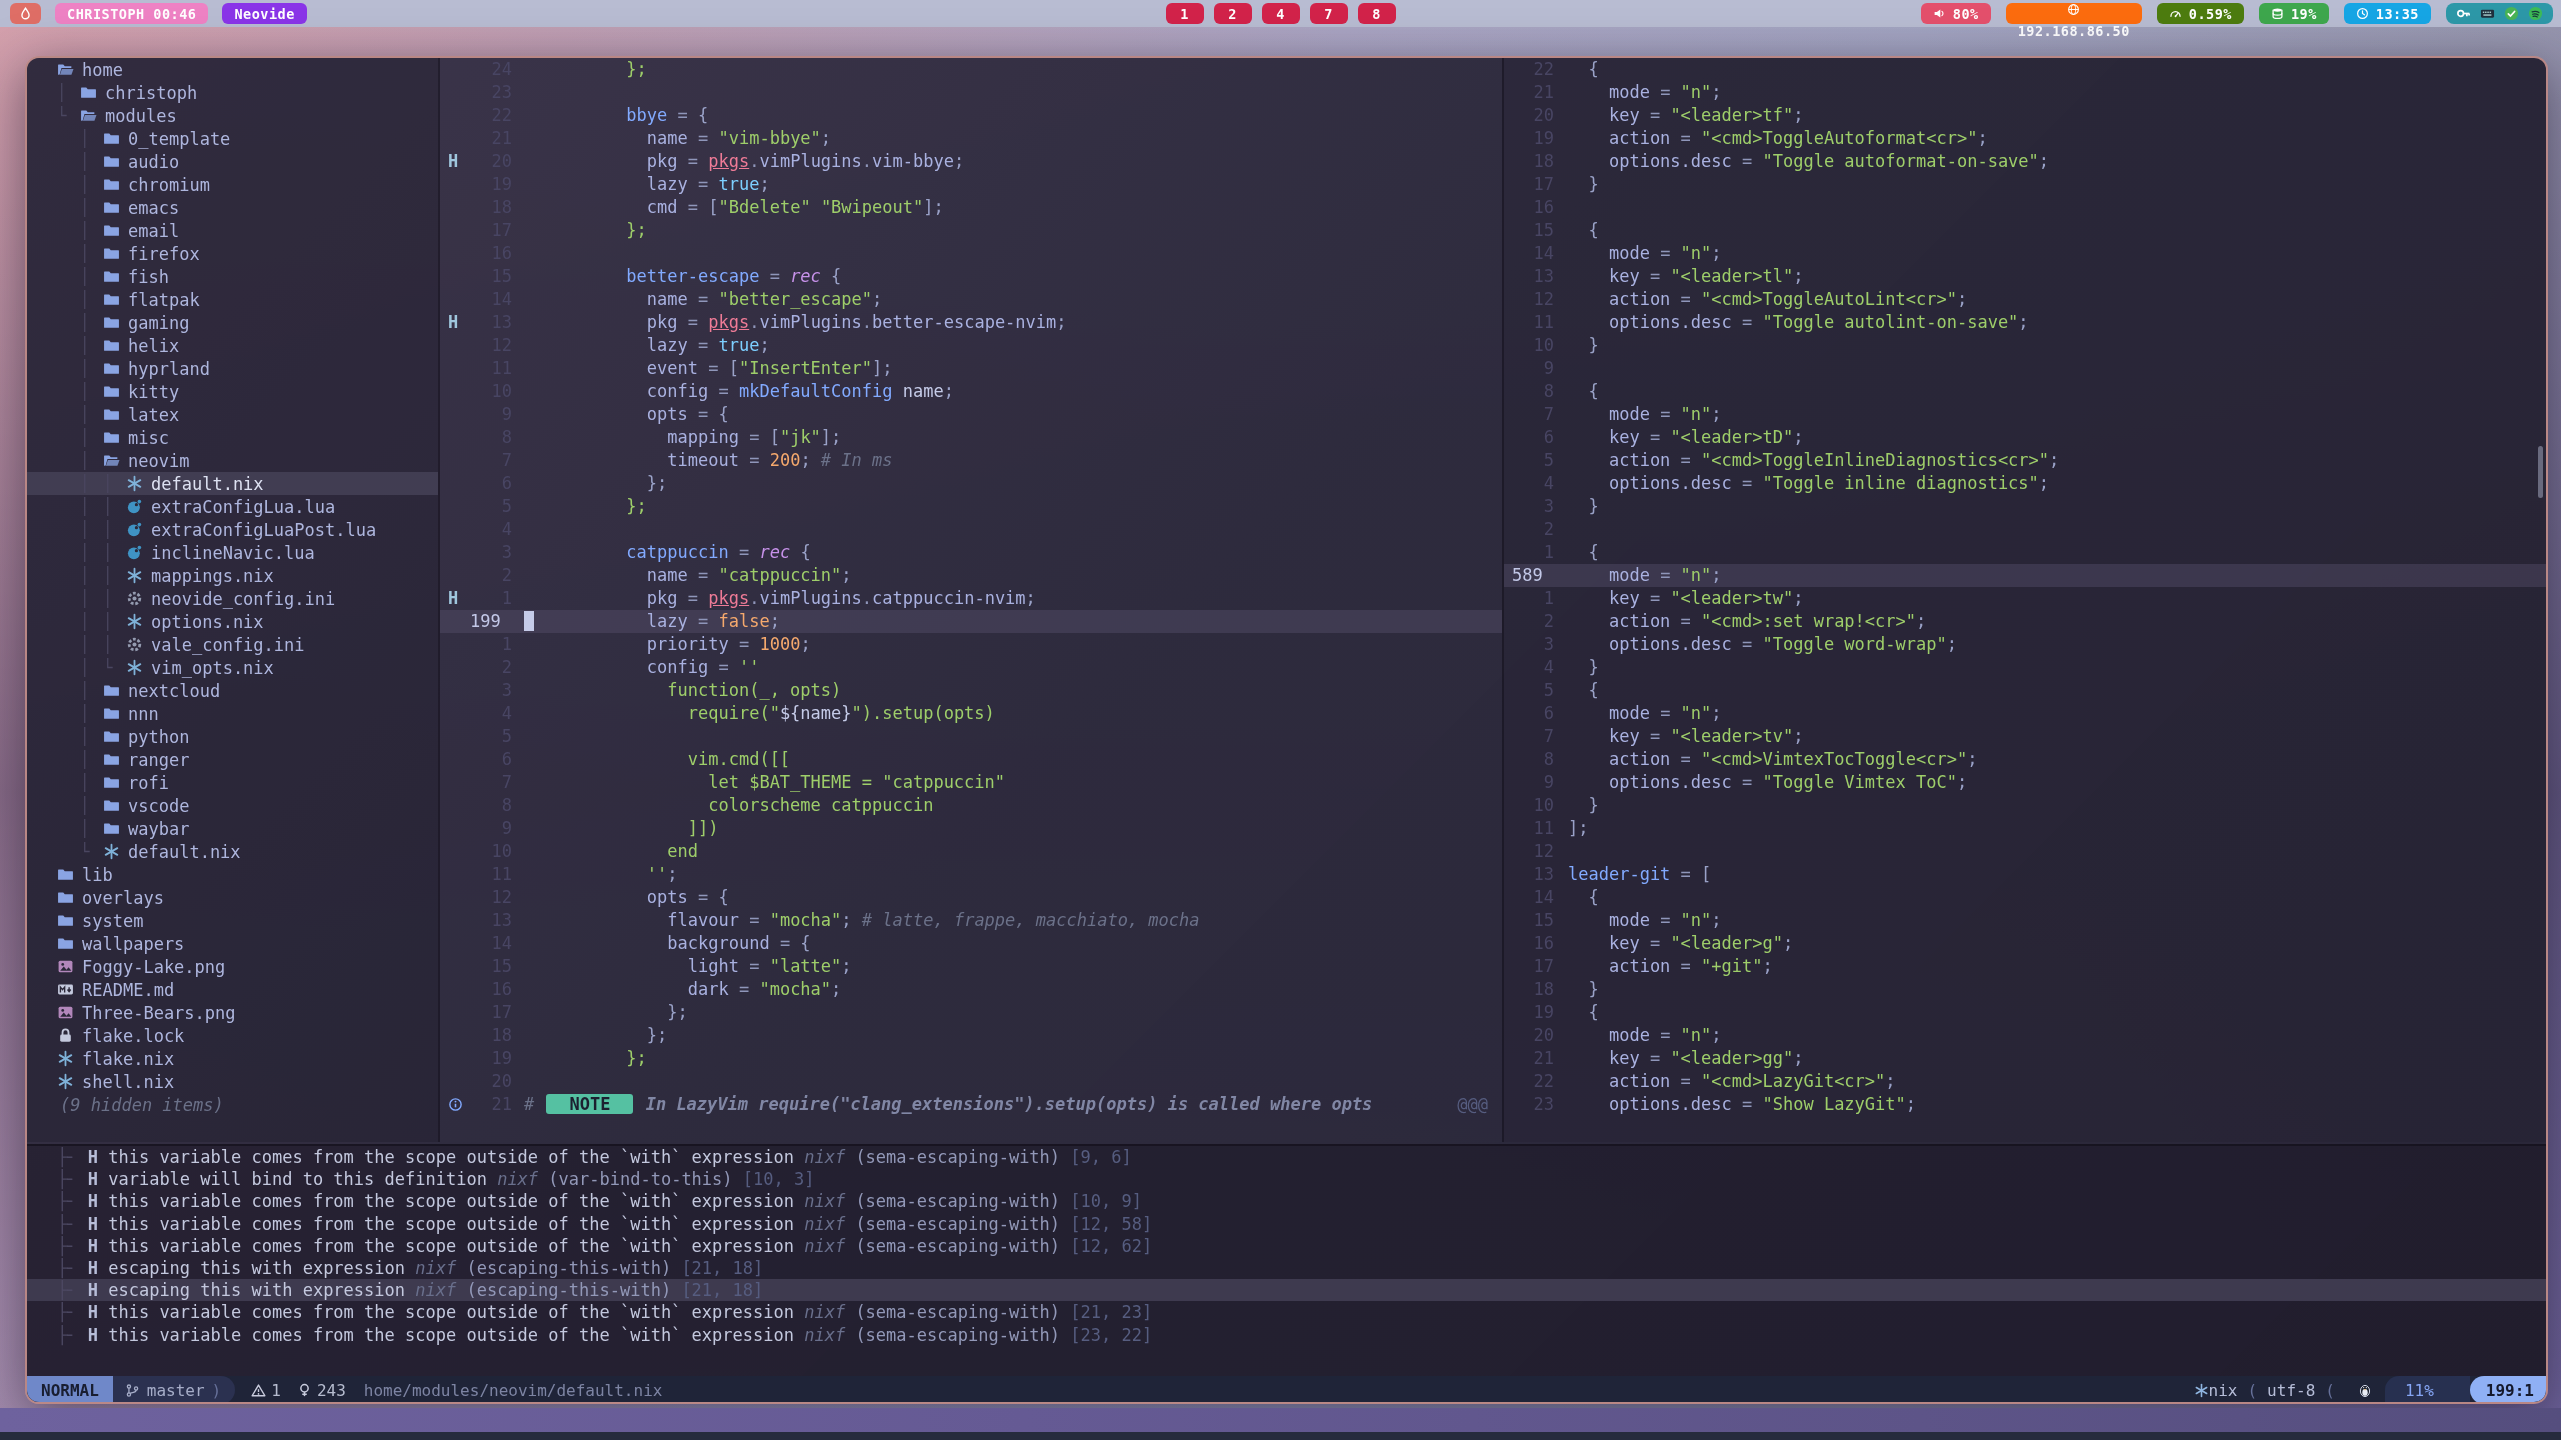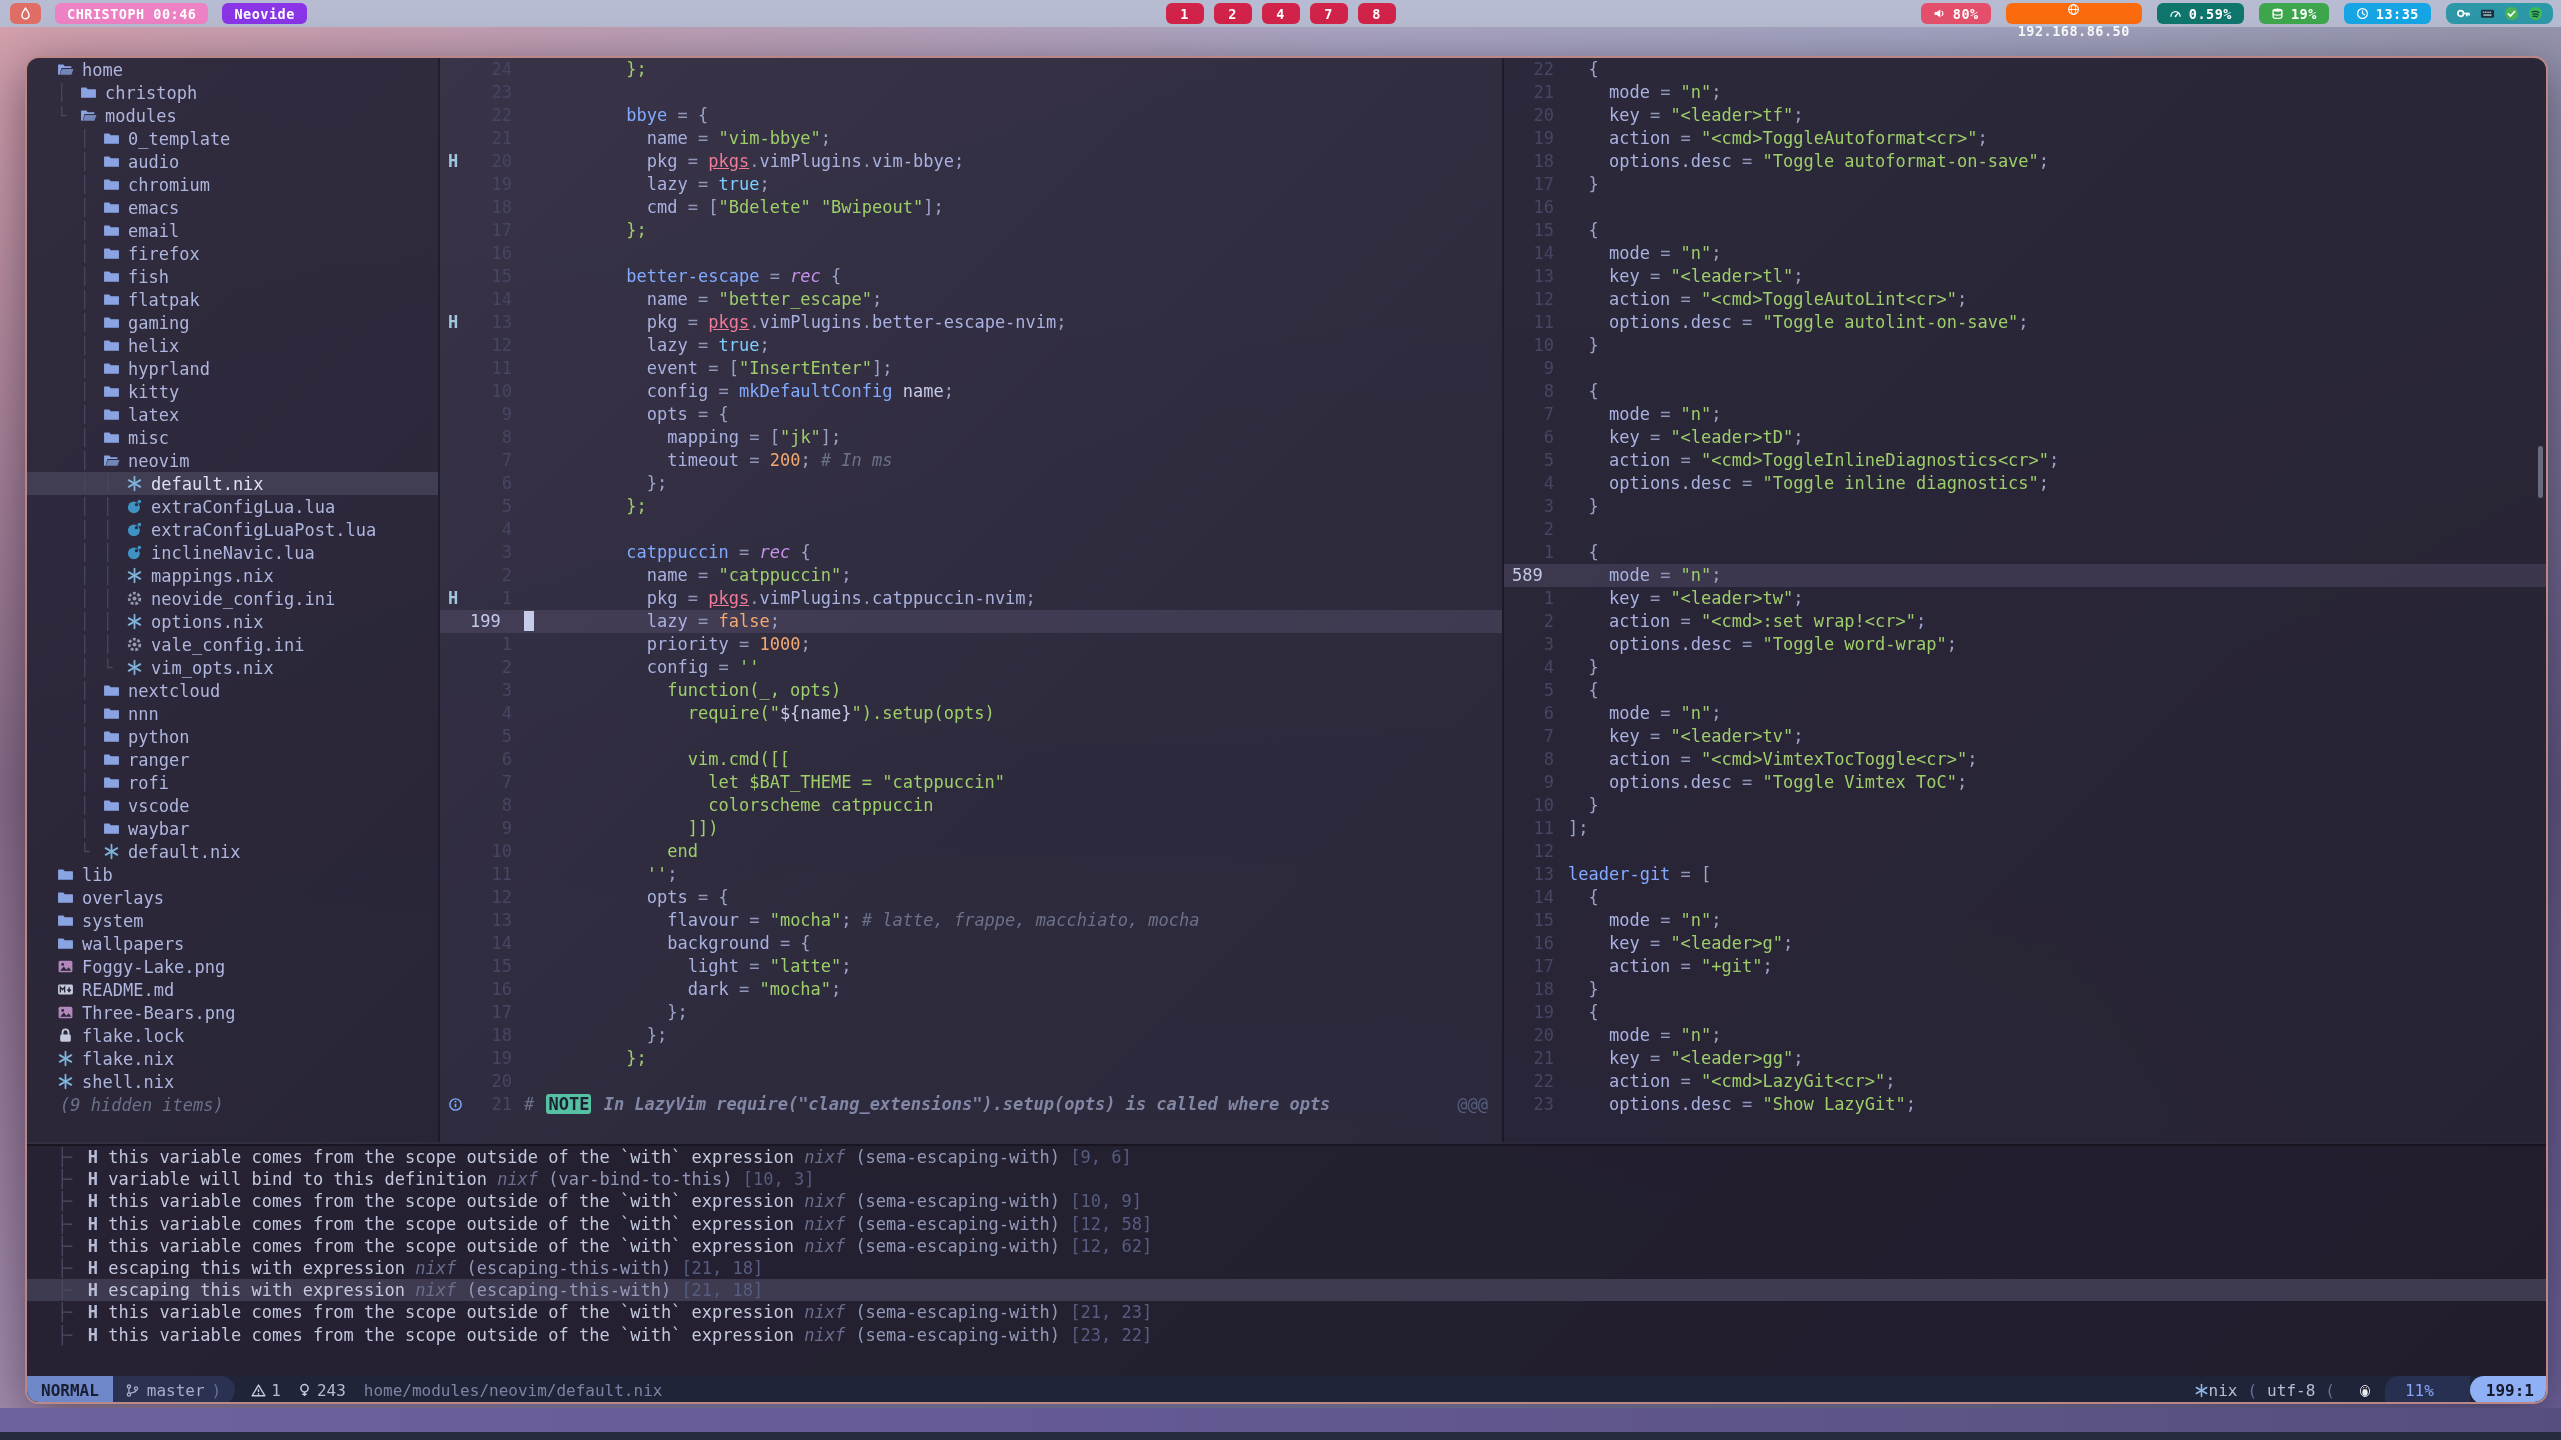--- a/index.html
+++ b/index.html
@@ -48,21 +48,21 @@
   .crow .code{position:absolute;top:0;}
   #mid-pane .code{left:84px;} #mid-pane .lnum{left:22px;}
   #right-pane .code{left:64px;} #right-pane .lnum{left:0px;}
   .crow.curl{background:rgba(88,82,110,0.42);}
   .crow .trail{position:absolute;right:14px;top:0;color:#565d80;}
   .tk-pr{color:#a9b1e0}.tk-attr{color:#82aaff}.tk-op{color:#8f96ba}.tk-pun{color:#9aa2c8}
   .tk-str{color:#9ece6a}.tk-num{color:#f5a96d}.tk-bool{color:#7dcfff}
   .tk-kw{color:#c792ea;font-style:italic}.tk-pkgs{color:#ef7b97;text-decoration:underline}
   .tk-cmt{color:#6b7189;font-style:italic}.tk-grn{color:#9ece6a}.tk-fn{color:#82aaff}.tk-var{color:#c5cbe8}
   .tk-cur{background:#c5cbe8;color:#1d1d2c}
-  .tk-noteb{background:#55c1a2;color:#1c2030;font-weight:bold;border-radius:3px;padding:0 2px;margin:0 2px;}
+  .tk-noteb{background:#55c1a2;color:#1c2030;font-weight:bold;border-radius:3px;padding:0 23px;margin:0 2px;}
   .tk-notet{color:#8187a5;font-style:italic;font-weight:bold;}
   #scrollthumb{position:absolute;right:3px;top:388px;width:5px;height:52px;border-radius:3px;background:rgba(185,190,215,0.45);}
   
   #qf{position:absolute;left:0;top:1086px;width:2523px;height:232px;background:rgba(20,17,30,0.38);border-top:2px solid rgba(16,13,24,0.6);}
   .qrow{height:22.2px;line-height:22.2px;white-space:pre;font-size:17px;padding-left:30px;}
   .qrow.sel{background:#3e3a4f;}
   .q-gd{color:#4d4963}.q-sev{color:#b7bdd8;font-weight:bold}.q-msg{color:#c3c8de}
   .q-src{color:#696f8c;font-style:italic}.q-code{color:#9298b8}.q-pos{color:#565d80}
   
   #statusline{position:absolute;left:0;top:1318px;width:2523px;height:28px;background:#1f2438;display:flex;align-items:center;font-size:16px;}
@@ -121,21 +121,21 @@
       <span class="pill" style="background: rgb(252, 108, 14); flex-direction: column;">
         <span style="display:flex;color:#fff;">
           <svg viewBox="0 0 16 16" xmlns="http://www.w3.org/2000/svg">
             <circle cx="8" cy="8" r="6" fill="none" stroke="currentColor" stroke-linecap="round" stroke-width="1.4"></circle>
             <ellipse cx="8" cy="8" rx="2.7" ry="6" fill="none" stroke="currentColor" stroke-linecap="round" stroke-width="1.2"></ellipse>
             <line x1="2" y1="8" x2="14" y2="8" stroke="currentColor" stroke-width="1.2"></line>
           </svg>
         </span>
         <span>192.168.86.50</span>
       </span>
-      <span class="pill" style="background: #0f766e;">
+      <span class="pill" style="background: #4d7c0f;">
         <span style="display:flex;color:#fff;">
           <svg viewBox="0 0 16 16" xmlns="http://www.w3.org/2000/svg">
             <path d="M2.4 11.4a5.6 5.6 0 0111.2 0" fill="none" stroke="currentColor" stroke-linecap="round" stroke-width="1.6"></path>
             <line x1="8" y1="11.4" x2="11.2" y2="7.6" stroke="currentColor" stroke-width="1.5"></line>
             <circle cx="8" cy="11.4" r="1.1" fill="currentColor"></circle>
           </svg>
         </span>
         <span>0.59%</span>
       </span>
       <span class="pill" style="background: rgb(62, 167, 77);">

